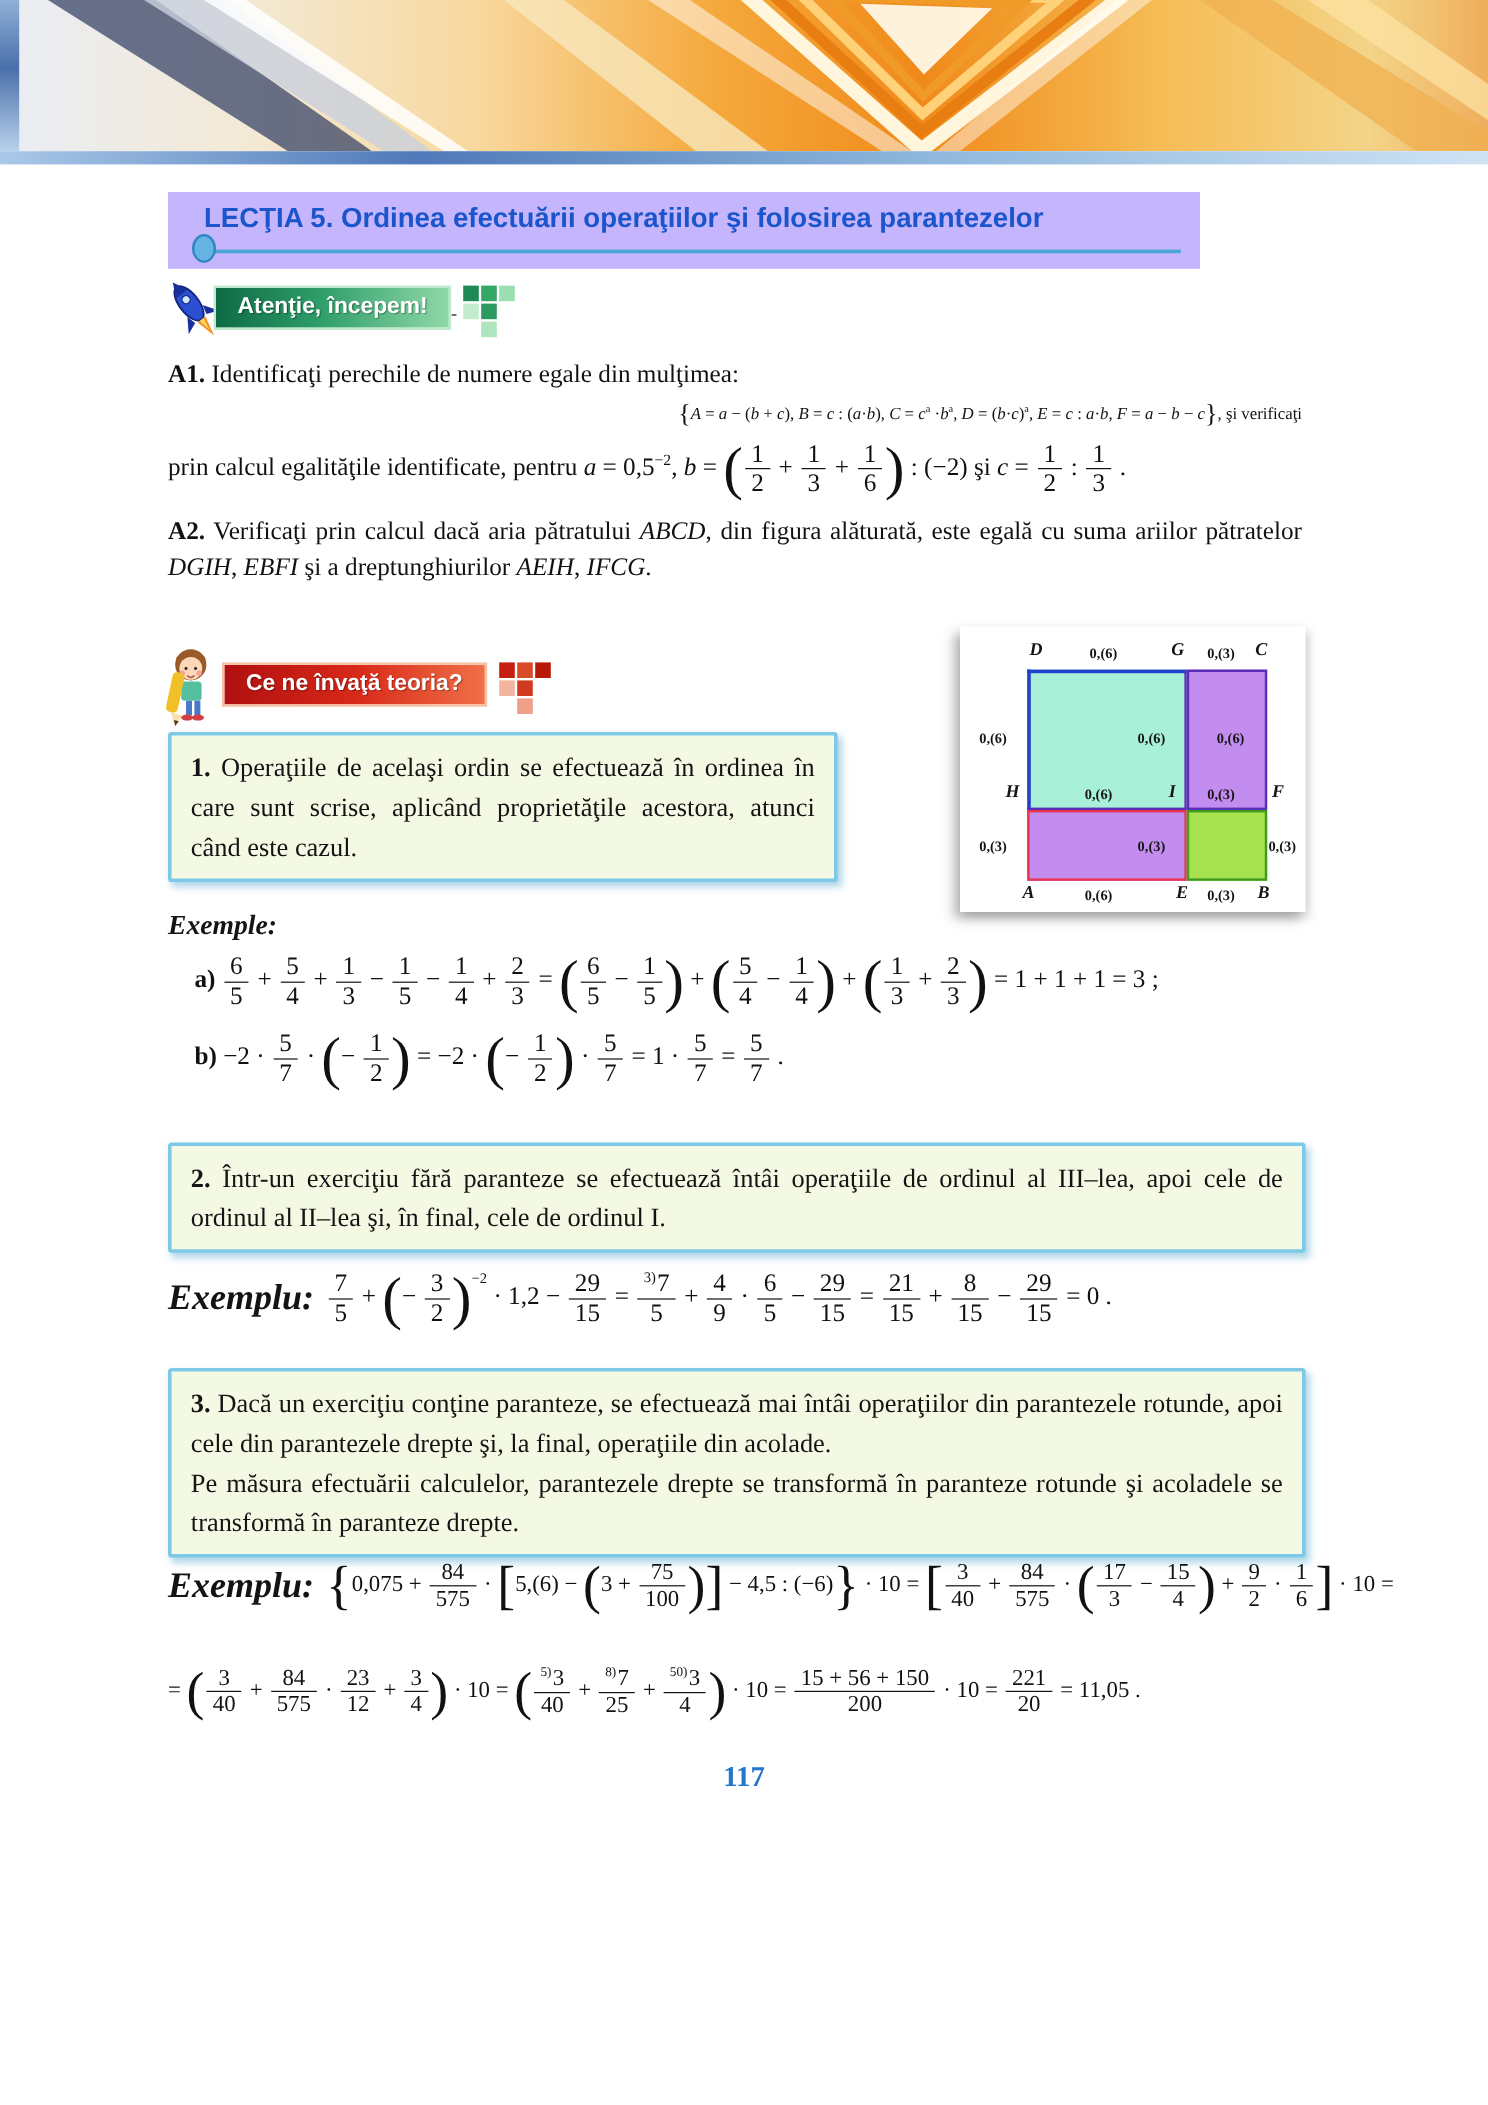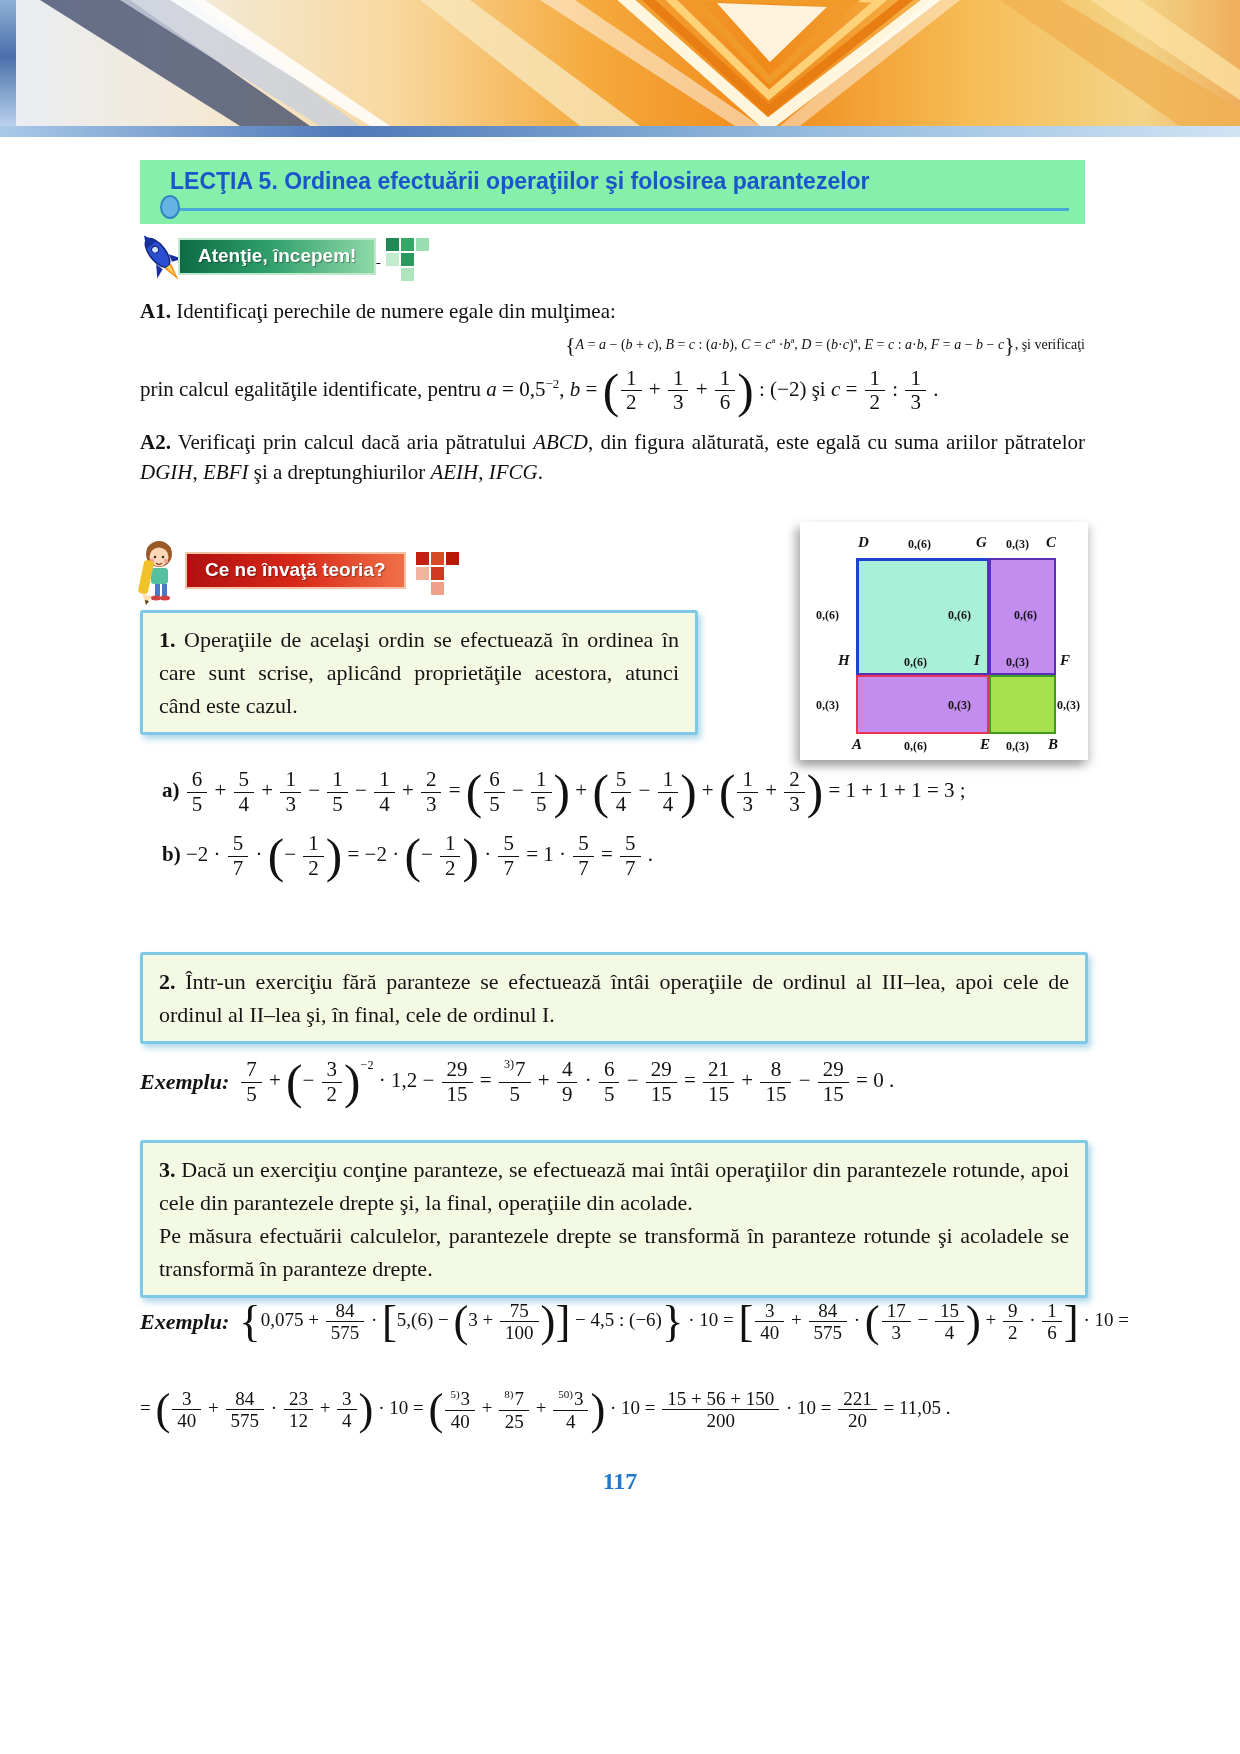--- a/index.html
+++ b/index.html
@@ -8,22 +8,22 @@
 
   
   .banner{position:absolute;left:0;top:0;width:1240px;height:126px;overflow:hidden;}
   .banner svg{display:block;}
   .left-bar{position:absolute;left:0;top:0;width:16px;height:126px;
             background:linear-gradient(to bottom,#8fb0d6,#4a6faa 45%,#b9d2ec);}
   .banner-strip{position:absolute;left:0;top:126px;width:1240px;height:11px;
             background:linear-gradient(to right,#aac9e8,#4f79b9 28%,#8fb7dc 62%,#cfe3f4);}
 
   
-  .title-bar{position:absolute;left:140px;top:160px;width:945px;height:64px;
-             background:#86efac;}
+  .title-bar{position:absolute;left:140px;top:160px;width:860px;height:64px;
+             background:#c4b5fd;}
   .title-text{position:absolute;left:30px;top:8px;
               font-family:"Liberation Sans",sans-serif;font-weight:bold;font-size:23px;color:#1a55cb;}
   .title-rule{position:absolute;left:32px;right:16px;bottom:13px;height:3px;background:#49a8d8;}
   .title-dot{position:absolute;left:20px;bottom:5px;width:16px;height:20px;border-radius:50%;
              background:#66b4e4;border:2px solid #2f86c0;}
 
   
   .badge-row{position:absolute;height:50px;}
   .badge{position:relative;display:inline-block;color:#fff;
          font-family:"Liberation Sans",sans-serif;font-weight:bold;font-size:19px;
@@ -54,21 +54,21 @@
   .m-frac{display:inline-block;vertical-align:middle;text-align:center;margin:0 2px;line-height:1.12;}
   .m-num{display:block;padding:0 5px;border-bottom:1.5px solid #111;}
   .m-den{display:block;padding:0 5px;}
   .m-d{display:inline-block;vertical-align:middle;font-weight:400;}
   .m-d-b{font-size:235%;line-height:.85;}
   .m-d-m{font-size:155%;line-height:1;}
   sup.m-sup{font-size:62%;}
   sup.m-sup-hi{vertical-align:1.45em;font-size:58%;}
   sup.m-pre{font-size:58%;margin-right:1px;}
   .ex-row{display:flex;align-items:center;}
-  .ex-label{font-weight:bold;font-style:italic;font-size:22px;margin-right:10px;flex:0 0 auto;}
+  .ex-label{font-weight:bold;font-style:italic;font-size:30px;margin-right:10px;flex:0 0 auto;}
 
   
   .fig-panel{position:absolute;left:800px;top:522px;width:288px;height:238px;background:#fff;
              box-shadow:-5px 6px 9px rgba(110,110,110,.5),3px 4px 8px rgba(150,150,150,.4);}
   .fig-rect{position:absolute;box-sizing:border-box;}
   .fig-teal{left:56px;top:36px;width:133px;height:117px;background:#a9f0d9;
             border-style:solid;border-width:3px 2px 2px 3px;
             border-color:#2143cc #5a2fb8 #5a2fb8 #2143cc;}
   .fig-purple-top{left:189px;top:36px;width:67px;height:117px;background:#c38df0;border:2px solid #5a2fb8;}
   .fig-purple-bot{left:56px;top:153px;width:133px;height:59px;background:#c38df0;border:2px solid #ea3350;}
@@ -213,20 +213,21 @@
       <i style="left:30px;top:0;background:#b81808;"></i><i style="left:0;top:15px;background:#f2b49e;"></i>
       <i style="left:15px;top:15px;background:#d03a20;"></i><i style="left:15px;top:30px;background:#f0a089;"></i>
     </span>
   </div>
 
   <div class="tbox" style="position:absolute;left:140px;top:610px;width:520px;">
     <p><b>1.</b><span> Operaţiile de acelaşi ordin se efectuează în ordinea în care sunt scrise, aplicând proprietăţile acestora, atunci când este cazul.</span></p>
   </div>
 
   <div class="content" style="top:758px;">
+    <div class="ex-label" style="font-size:23px;">Exemple:</div>
     <div class="math-line" style="margin:10px 0 0 22px;"><span class="m-b">a)</span>  <span class="m-frac"><span class="m-num">6</span><span class="m-den">5</span></span> + <span class="m-frac"><span class="m-num">5</span><span class="m-den">4</span></span> + <span class="m-frac"><span class="m-num">1</span><span class="m-den">3</span></span> − <span class="m-frac"><span class="m-num">1</span><span class="m-den">5</span></span> − <span class="m-frac"><span class="m-num">1</span><span class="m-den">4</span></span> + <span class="m-frac"><span class="m-num">2</span><span class="m-den">3</span></span> = <span class="m-d m-d-b">(</span><span class="m-frac"><span class="m-num">6</span><span class="m-den">5</span></span> − <span class="m-frac"><span class="m-num">1</span><span class="m-den">5</span></span><span class="m-d m-d-b">)</span> + <span class="m-d m-d-b">(</span><span class="m-frac"><span class="m-num">5</span><span class="m-den">4</span></span> − <span class="m-frac"><span class="m-num">1</span><span class="m-den">4</span></span><span class="m-d m-d-b">)</span> + <span class="m-d m-d-b">(</span><span class="m-frac"><span class="m-num">1</span><span class="m-den">3</span></span> + <span class="m-frac"><span class="m-num">2</span><span class="m-den">3</span></span><span class="m-d m-d-b">)</span> = 1 + 1 + 1 = 3 ;</div>
     <div class="math-line" style="margin:16px 0 0 22px;"><span class="m-b">b)</span>  −2 · <span class="m-frac"><span class="m-num">5</span><span class="m-den">7</span></span> · <span class="m-d m-d-b">(</span>− <span class="m-frac"><span class="m-num">1</span><span class="m-den">2</span></span><span class="m-d m-d-b">)</span> = −2 · <span class="m-d m-d-b">(</span>− <span class="m-frac"><span class="m-num">1</span><span class="m-den">2</span></span><span class="m-d m-d-b">)</span> · <span class="m-frac"><span class="m-num">5</span><span class="m-den">7</span></span> = 1 · <span class="m-frac"><span class="m-num">5</span><span class="m-den">7</span></span> = <span class="m-frac"><span class="m-num">5</span><span class="m-den">7</span></span> .</div>
   </div>
 
   <div class="tbox" style="position:absolute;left:140px;top:952px;width:910px;">
     <p><b>2.</b><span> Într-un exerciţiu fără paranteze se efectuează întâi operaţiile de ordinul al III–lea, apoi cele de ordinul al II–lea şi, în final, cele de ordinul I.</span></p>
   </div>
 
   <div class="content ex-row" style="top:1058px;">
     <span class="ex-label">Exemplu:</span>

